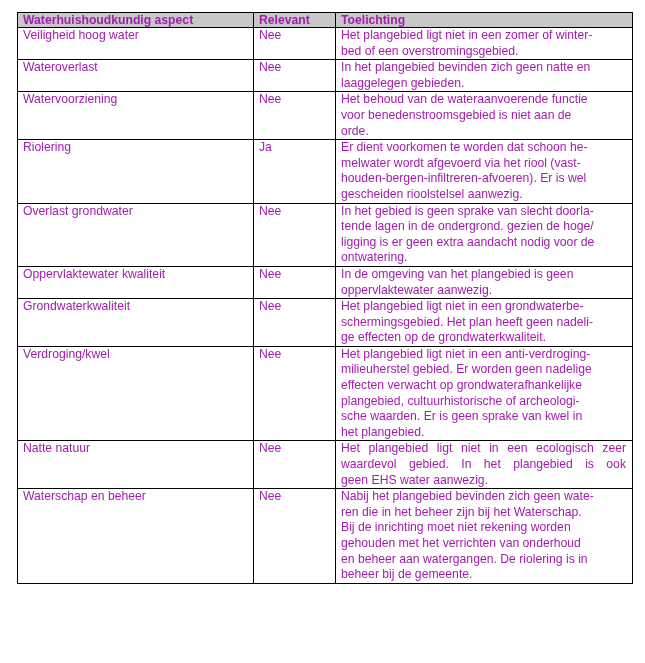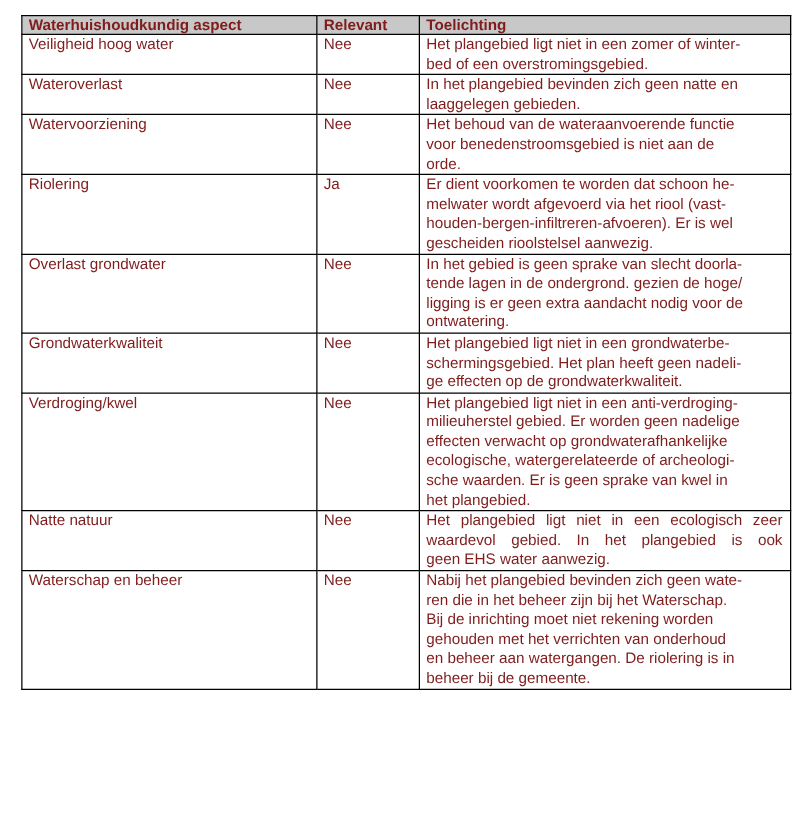--- a/index.html
+++ b/index.html
@@ -4,21 +4,21 @@
 <style>
   html, body { margin: 0; padding: 0; background: #ffffff; }
   body { width: 645px; height: 663px; position: relative; overflow: hidden; }
   table {
     position: absolute; left: 17px; top: 12px;
     width: 615px;
     border-collapse: collapse;
     font-family: "Liberation Sans", sans-serif;
     font-size: 12.2px;
     line-height: 15.6px;
-    color: #7f1d1d;
+    color: #a21caf;
     table-layout: fixed;
     border-radius: 17px;
   }
   col.c1 { width: 236px; }
   col.c2 { width: 82px; }
   col.c3 { width: 297px; }
   th, td {
     border: 1px solid #000;
     padding: 0 5px 0 5px;
     vertical-align: top;
@@ -89,36 +89,44 @@
         <td>Overlast grondwater</td>
         <td>Nee</td>
         <td class="expl">
           <div>In het gebied is geen sprake van slecht doorla-</div>
           <div>tende lagen in de ondergrond. gezien de hoge/</div>
           <div>ligging is er geen extra aandacht nodig voor de</div>
           <div>ontwatering.</div>
         </td>
       </tr>
       <tr>
+        <td>Oppervlaktewater kwaliteit</td>
+        <td>Nee</td>
+        <td class="expl">
+          <div>In de omgeving van het plangebied is geen</div>
+          <div>oppervlaktewater aanwezig.</div>
+        </td>
+      </tr>
+      <tr>
         <td>Grondwaterkwaliteit</td>
         <td>Nee</td>
         <td class="expl">
           <div>Het plangebied ligt niet in een grondwaterbe-</div>
           <div>schermingsgebied. Het plan heeft geen nadeli-</div>
           <div>ge effecten op de grondwaterkwaliteit.</div>
         </td>
       </tr>
       <tr>
         <td>Verdroging/kwel</td>
         <td>Nee</td>
         <td class="expl">
           <div>Het plangebied ligt niet in een anti-verdroging-</div>
           <div>milieuherstel gebied. Er worden geen nadelige</div>
           <div>effecten verwacht op grondwaterafhankelijke</div>
-          <div>ecologische, watergerelateerde of archeologi-</div>
+          <div>plangebied, cultuurhistorische of archeologi-</div>
           <div>sche waarden. Er is geen sprake van kwel in</div>
           <div>het plangebied.</div>
         </td>
       </tr>
       <tr>
         <td>Natte natuur</td>
         <td>Nee</td>
         <td class="expl justify">
           <div style="text-align: justify; text-align-last: justify;">Het plangebied ligt niet in een ecologisch zeer</div>
           <div style="text-align: justify; text-align-last: justify;">waardevol gebied. In het plangebied is ook</div>

